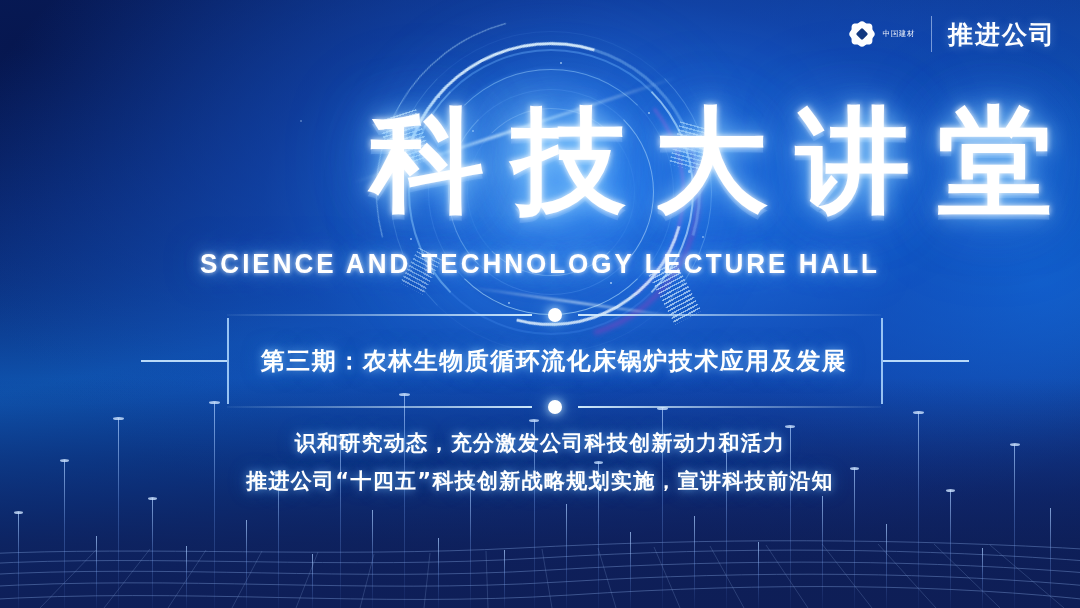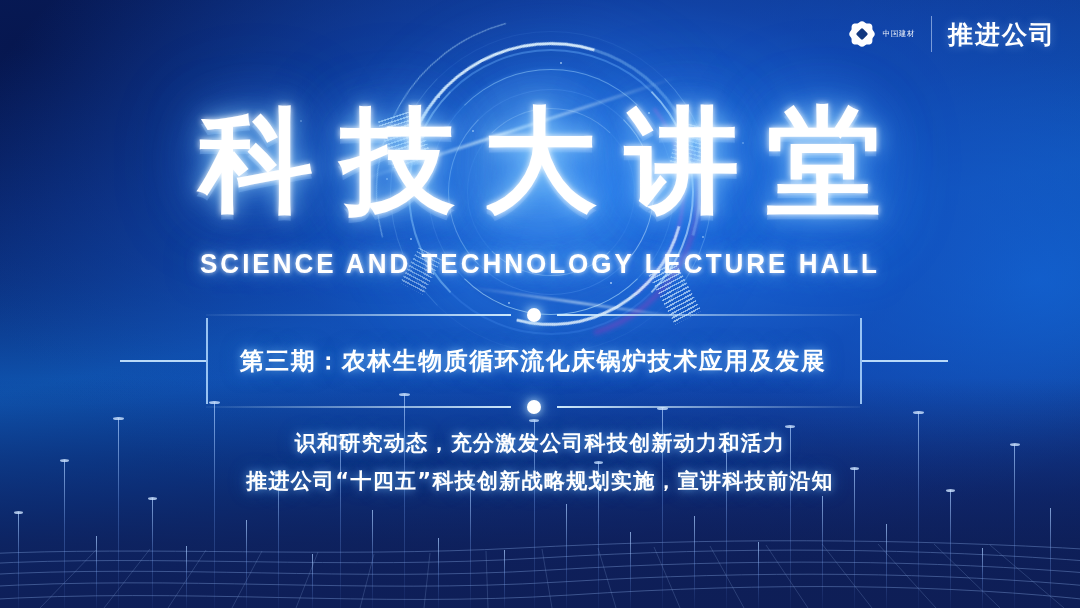--- a/index.html
+++ b/index.html
@@ -136,21 +136,21 @@
   .logo-div{ width:1px; height:36px; background:rgba(205,225,255,.55); }
   .logo-name{
     font-size:25px; font-weight:bold; color:#ffffff; letter-spacing:2px;
     font-family:"DejaVu Sans", sans-serif; white-space:nowrap;
     text-shadow:0 0 10px rgba(150,205,255,.45);
   }
 
   
   .title-cn{
     position:absolute; left:0; right:0; top:104px;
-    text-align:center;
+    text-align:right;
     font-family:"DejaVu Sans", sans-serif;
     font-size:114px; font-weight:bold; line-height:1;
     letter-spacing:28px; text-indent:28px;
     color:#ffffff;
     text-shadow:
       0 0 6px rgba(255,255,255,.95),
       0 0 22px rgba(150,215,255,.90),
       0 0 52px rgba(70,160,255,.70),
       0 0 90px rgba(40,120,240,.45),
       0 5px 0 rgba(140,190,255,.32);
@@ -160,21 +160,21 @@
     text-align:center;
     font-family:"Liberation Sans", sans-serif;
     font-size:28px; font-weight:bold; line-height:1;
     letter-spacing:3.2px;
     color:#ffffff;
     transform:scaleX(.93);
     text-shadow:0 0 5px rgba(255,255,255,.75), 0 0 18px rgba(130,200,255,.80), 0 0 38px rgba(50,140,245,.55);
   }
 
   
-  .frame{ position:absolute; left:120px; top:318px; width:828px; height:86px;text-align:center; }
+  .frame{ position:absolute; left:141px; top:318px; width:828px; height:86px;text-align:center; }
   .fr-v{ position:absolute; width:2px; background:rgba(175,215,255,.85); }
   .fr-h{ position:absolute; height:2px; background:rgba(200,230,255,.92); }
   .fr-lv{ left:86px; top:0;  height:86px; }
   .fr-rv{ left:740px; top:0; height:86px; }
   .fr-lh{ left:0;   top:42px; width:86px; }
   .fr-rh{ left:742px; top:42px; width:86px; }
   .fr-th{ position:absolute; height:2px; top:-4px;
           background:linear-gradient(90deg, rgba(200,232,255,.05) 0%, rgba(215,240,255,.95) 100%); }
   .fr-th-l{ left:86px; width:305px; }
   .fr-th-r{ left:437px; width:303px;

